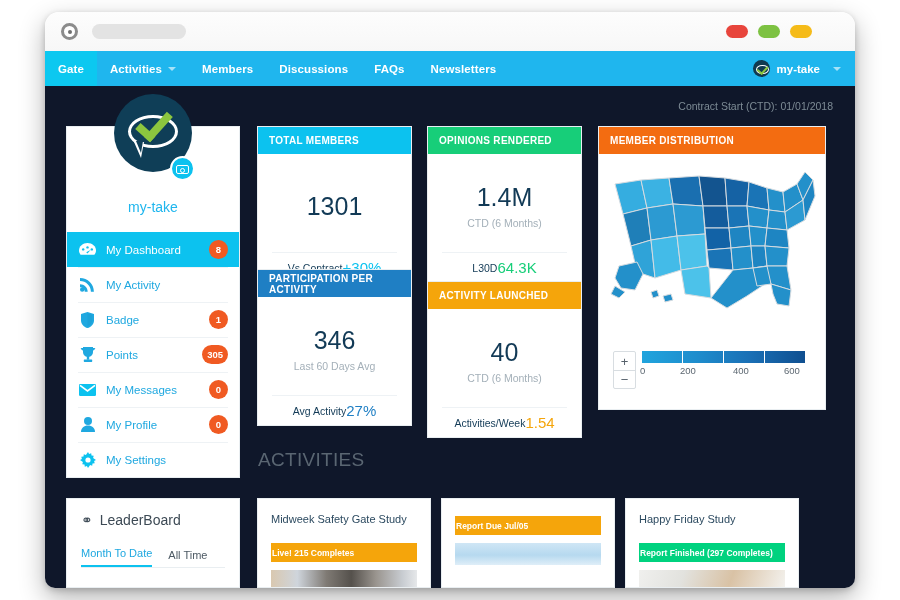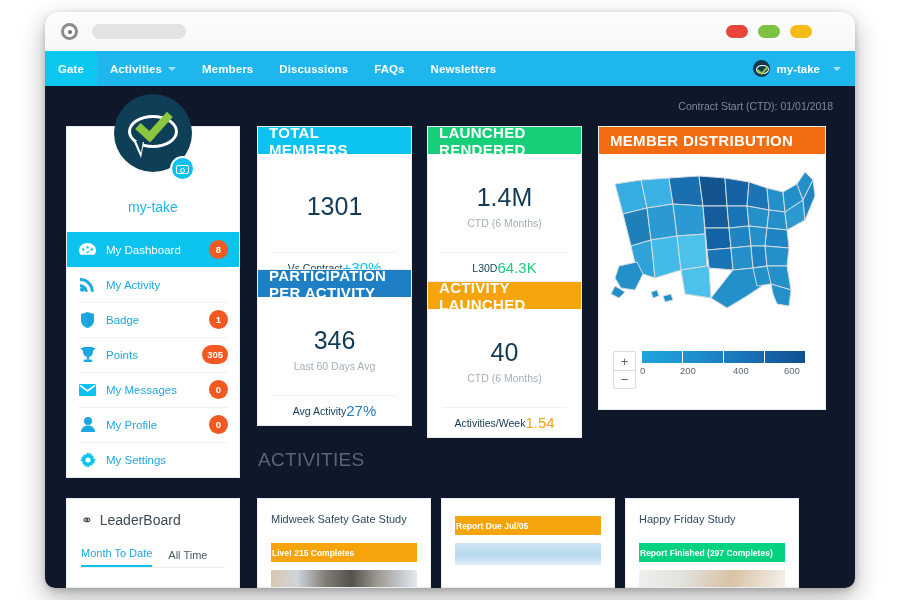--- a/index.html
+++ b/index.html
@@ -204,21 +204,21 @@
 
   
   .kpi {
     position: absolute;
     background: #ffffff;
     border: 1px solid #e9eef1;
   }
   .kpi-head {
     height: 27px; display: flex; align-items: center;
     padding: 0 11px;
-    color: #ffffff; font-size: 15px; font-weight: bold;
+    color: #ffffff; font-size: 10px; font-weight: bold;
     letter-spacing: 0.3px;
   }
   .kpi-body {
     height: 98px; display: flex; flex-direction: column;
     align-items: center; justify-content: center;
     padding-top: 6px;
   }
   .kpi-value { font-size: 25px; color: #123a56; }
   .kpi-sub { font-size: 10.5px; color: #a4b0b9; margin-top: 5px; }
   .kpi-foot {
@@ -471,21 +471,21 @@
       <div class="kpi-body">
         <div class="kpi-value">1301</div>
       </div>
       <div class="kpi-foot">
         <span>Vs Contract</span>
         <span class="hi" style="color:#0cc2ef">+30%</span>
       </div>
     </div>
 
     <div class="kpi" id="kpi-opinions">
-      <div class="kpi-head" style="background:#17ce79">LAUNCHED RENDERED</div>
+      <div class="kpi-head" style="background:#17ce79">OPINIONS RENDERED</div>
       <div class="kpi-body">
         <div class="kpi-value">1.4M</div>
         <div class="kpi-sub">CTD (6 Months)</div>
       </div>
       <div class="kpi-foot">
         <span>L30D</span>
         <span class="hi" style="color:#17ce79">64.3K</span>
       </div>
     </div>
 

